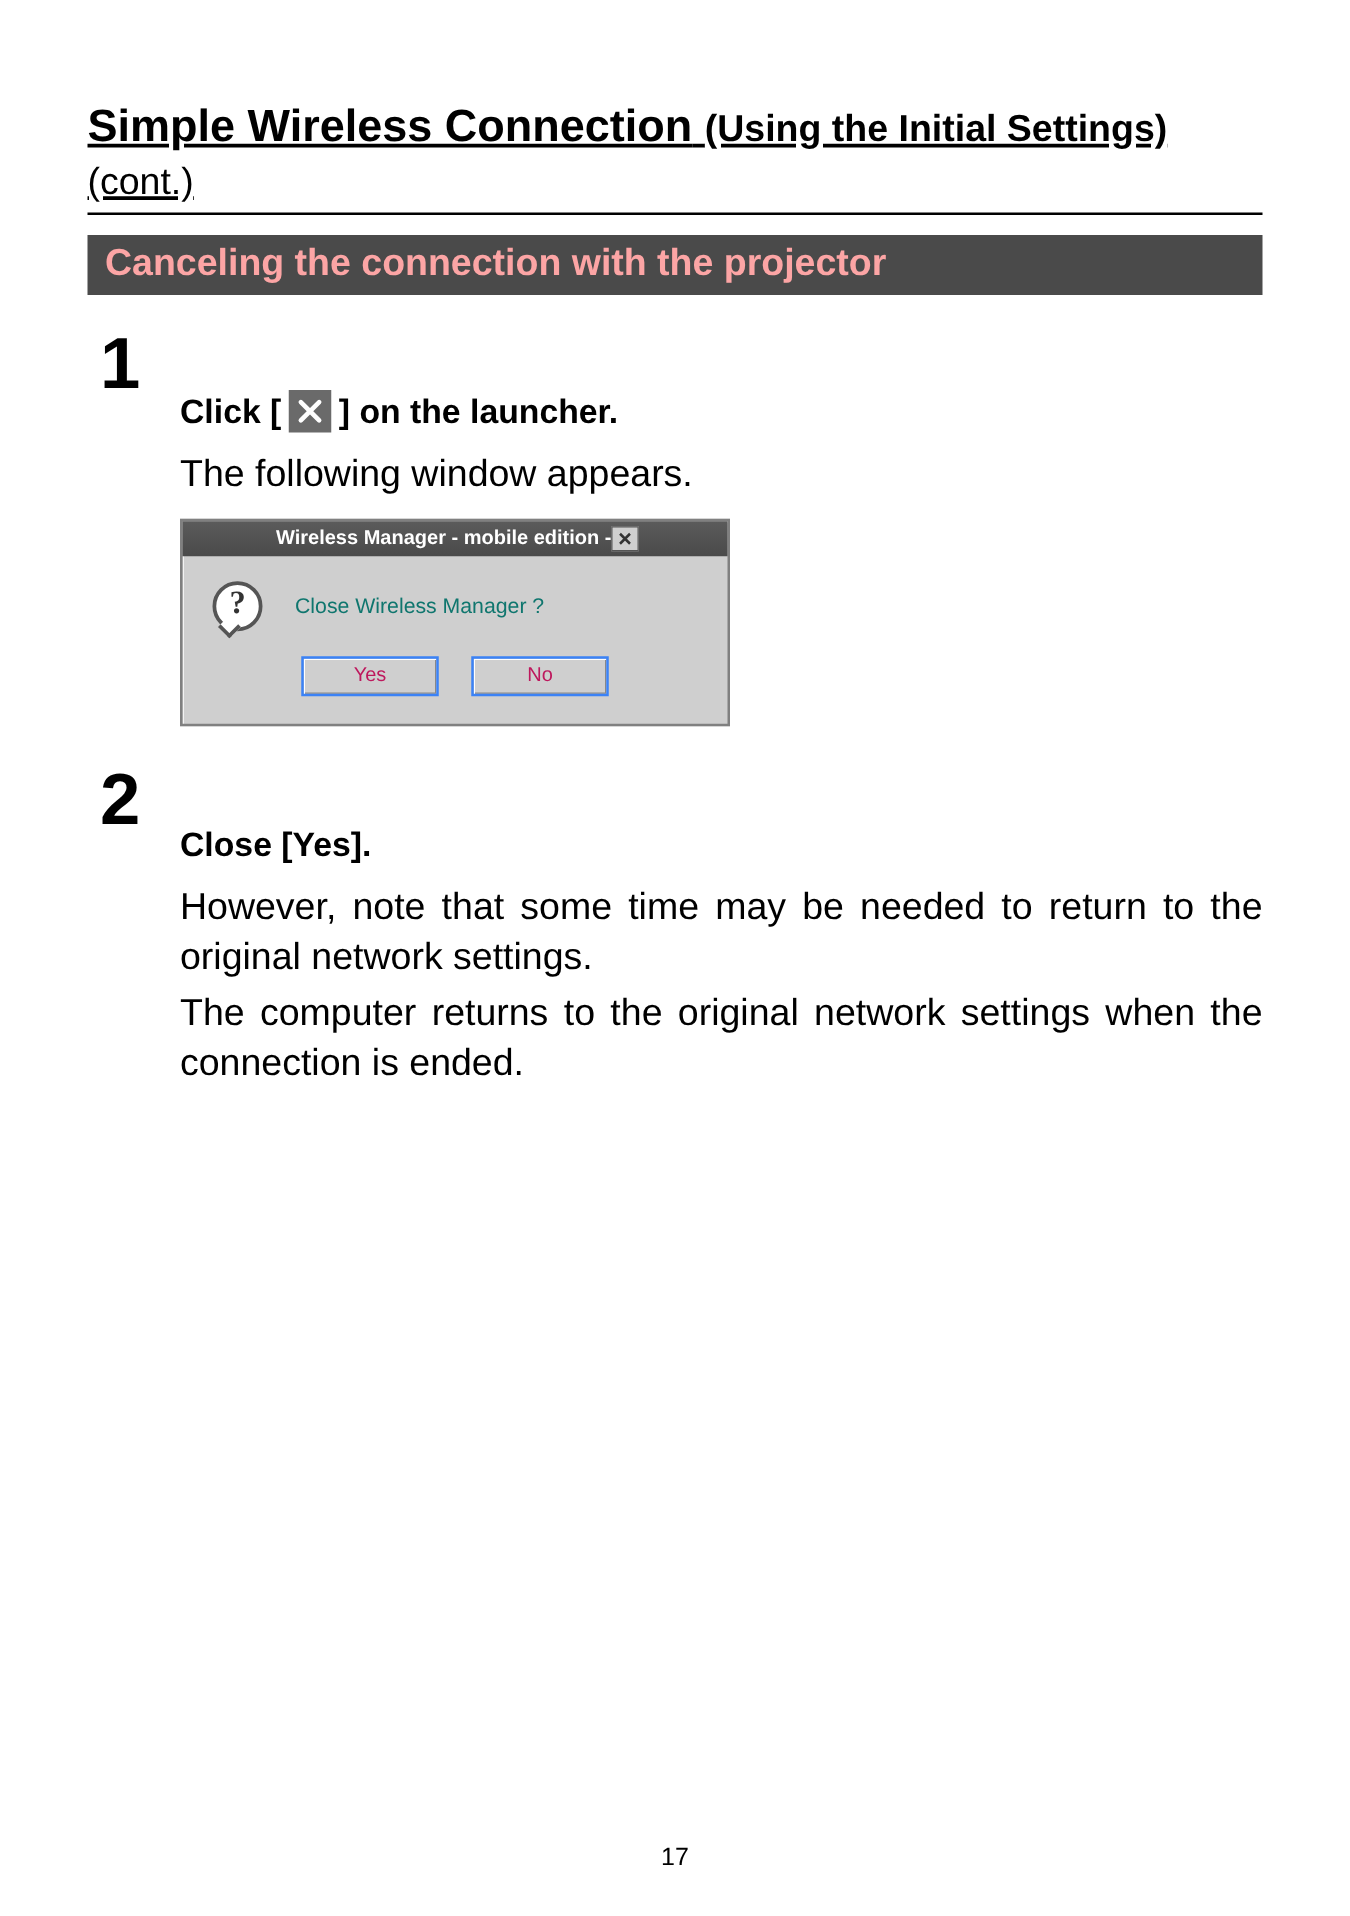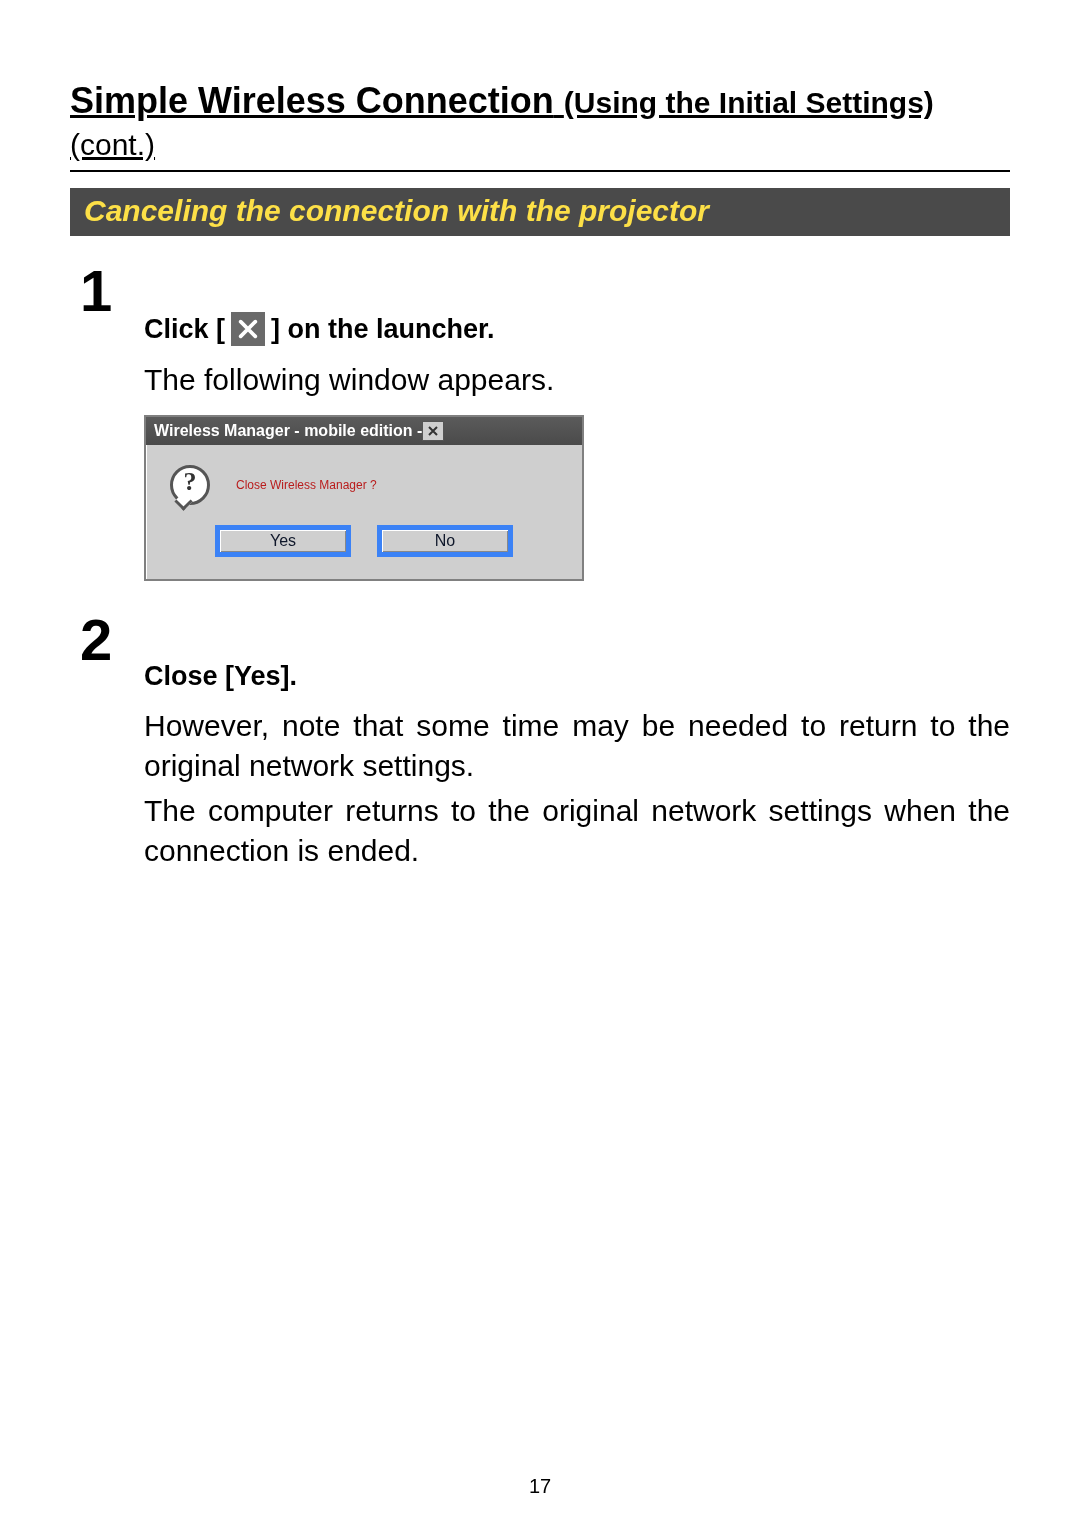--- a/index.html
+++ b/index.html
@@ -17,26 +17,25 @@
     border-bottom: 2px solid #000;
     padding-bottom: 6px;
     margin-bottom: 16px;
     text-decoration: underline;
   }
   .page-title .sub1 { font-size: 30px; font-weight: bold; }
   .page-title .sub2 { font-size: 30px; font-weight: normal; }
 
   .section-bar {
     background: #4a4a4a;
-    color: #fde047;
+    color: #fca5a5;
     font-size: 30px;
     font-weight: bold;
     padding: 6px 14px 8px 14px;
     margin-bottom: 26px;
-    font-style: italic;
   }
 
   .step {
     display: flex;
     align-items: flex-start;
     margin-bottom: 30px;
     padding-left: 10px;
   }
   .step-num {
     font-size: 58px;
@@ -80,21 +79,21 @@
   .dialog {
     margin-top: 14px;
     width: 440px;
     border: 2px solid #808080;
     background: #cfcfcf;
     box-shadow: 1px 1px 0 #fff inset;
   }
   .dialog-titlebar {
     display: flex;
     align-items: center;
-    justify-content: flex-start;
+    justify-content: center;
     background: linear-gradient(#5b5b5b, #4a4a4a);
     color: #fff;
     font-size: 16px;
     font-weight: bold;
     padding: 3px 4px 3px 8px;
     height: 28px;
   }
   .dialog-close {
     width: 22px;
     height: 20px;
@@ -134,37 +133,37 @@
     content: "";
     position: absolute;
     left: 4px; bottom: -6px;
     width: 10px; height: 10px;
     border-left: 3px solid #555;
     border-bottom: 3px solid #555;
     transform: rotate(-45deg);
     background: #fff;
   }
   .dialog-msg {
-    font-size: 12px;
-    color: #b91c1c;
+    font-size: 17px;
+    color: #0f766e;
   }
   .dialog-buttons {
     display: flex;
     gap: 26px;
     justify-content: center;
     padding: 6px 0 22px 0;
   }
   .dlg-btn {
-    width: 136px;
+    width: 110px;
     height: 32px;
     background: #cfcfcf;
-    border: 5px solid #3b82f6;
+    border: 2px solid #3b82f6;
     box-shadow: 1px 1px 0 #fff inset, -1px -1px 0 #888 inset;
     font-size: 16px;
-    color: #0f172a;
+    color: #be185d;
     display: flex;
     align-items: center;
     justify-content: center;
     cursor: default;
   }
 
   .page-number {
     position: absolute;
     bottom: 35px;
     left: 50%;

